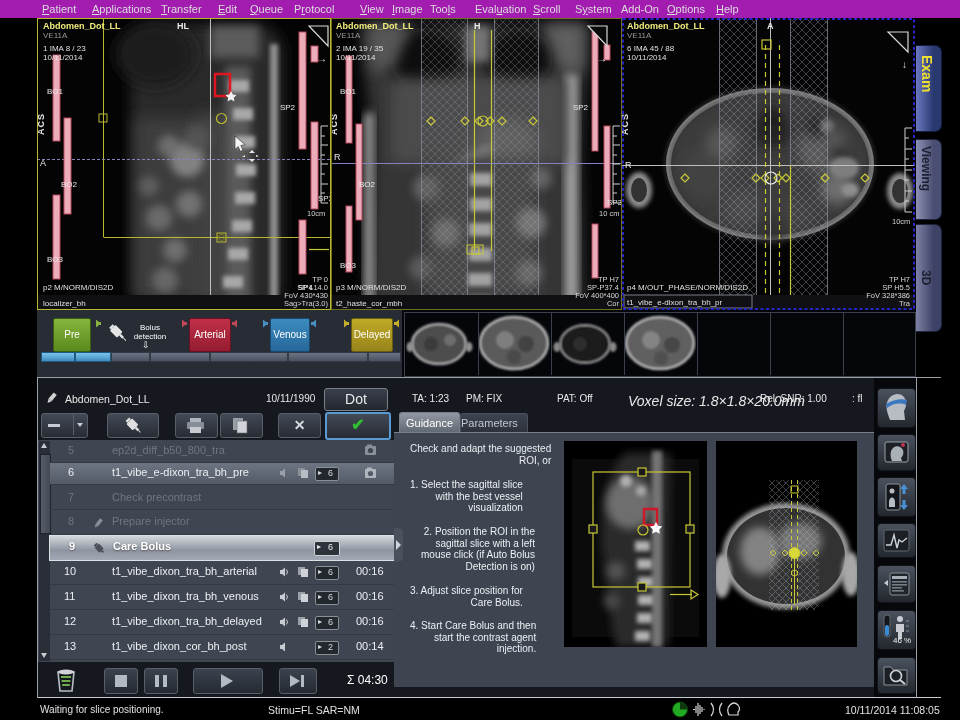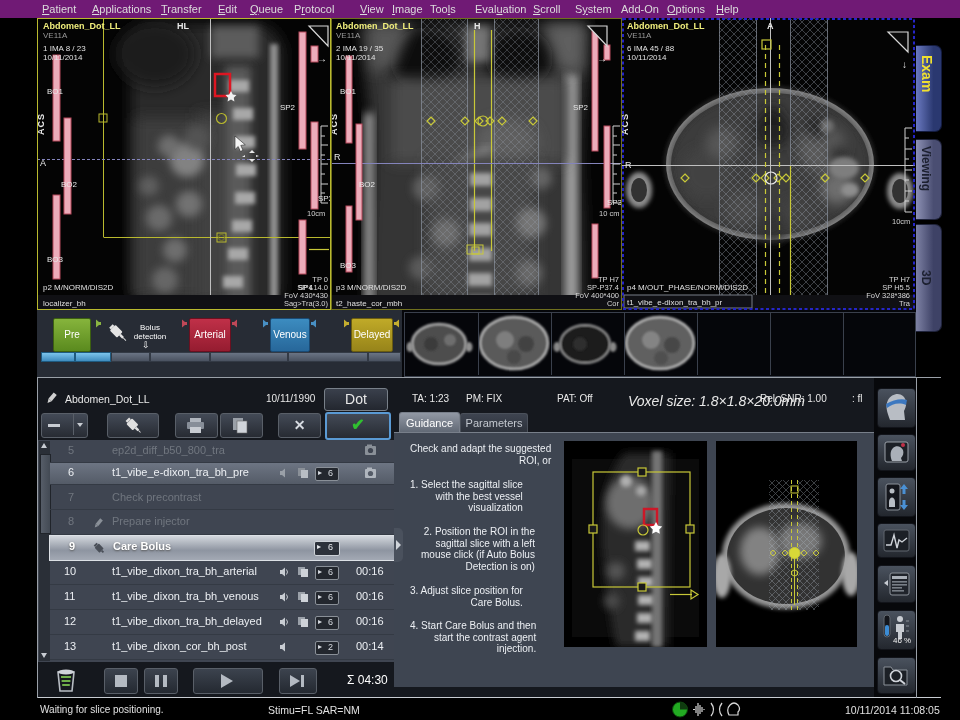--- a/index.html
+++ b/index.html
@@ -3,21 +3,21 @@
 <style>
 html,body{margin:0;padding:0;width:960px;height:720px;background:#000;overflow:hidden;
 font-family:"Liberation Sans",sans-serif;}
 .abs{position:absolute;}
 .t{position:absolute;white-space:nowrap;}
 #menu span{margin:0;color:#dcdcdc;font-size:11px;}
 #menu u{text-decoration:underline;}
 </style></head>
 <body>
 
-<div id="menu" class="abs" style="left:0;top:0;width:960px;height:18px;background:#701a75;">
+<div id="menu" class="abs" style="left:0;top:0;width:960px;height:18px;background:#a21caf;">
 <span class="t" style="left:42px;top:3px"><u>P</u>atient</span>
 <span class="t" style="left:92px;top:3px"><u>A</u>pplications</span>
 <span class="t" style="left:161px;top:3px"><u>T</u>ransfer</span>
 <span class="t" style="left:218px;top:3px"><u>E</u>dit</span>
 <span class="t" style="left:250px;top:3px"><u>Q</u>ueue</span>
 <span class="t" style="left:294px;top:3px">P<u>r</u>otocol</span>
 <span class="t" style="left:360px;top:3px"><u>V</u>iew</span>
 <span class="t" style="left:392px;top:3px"><u>I</u>mage</span>
 <span class="t" style="left:430px;top:3px">Too<u>l</u>s</span>
 <span class="t" style="left:475px;top:3px">Eval<u>u</u>ation</span>
@@ -675,21 +675,21 @@
 <div class="abs" style="left:193px;top:668px;width:68px;height:24px;background:linear-gradient(#3c434e,#242931);border:1px solid #595f68;border-radius:3px;">
     <div class="abs" style="left:27px;top:5px;width:0;height:0;border-top:7px solid transparent;border-bottom:7px solid transparent;border-left:12px solid #b4bac2;"></div>
   </div>
 <div class="abs" style="left:279px;top:668px;width:36px;height:24px;background:linear-gradient(#3c434e,#242931);border:1px solid #595f68;border-radius:3px;">
     <div class="abs" style="left:10px;top:6px;width:0;height:0;border-top:6px solid transparent;border-bottom:6px solid transparent;border-left:10px solid #b4bac2;"></div>
     <div class="abs" style="left:21px;top:6px;width:3px;height:12px;background:#b4bac2;"></div>
   </div>
 <span class="t" style="left:347px;top:673px;color:#fff;font-size:12px;">Σ 04:30</span>
 
 <div class="abs" style="left:399px;top:412px;width:59px;height:20px;background:linear-gradient(#9198a4,#5f6773);border:1px solid #787f8a;border-bottom:none;border-radius:3px 3px 0 0;color:#fff;font-size:11px;text-align:center;line-height:20px;">Guidance</div>
-<div class="abs" style="left:460px;top:413px;width:66px;height:19px;background:linear-gradient(#3e4450,#2b3039);border:1px solid #4a505a;border-bottom:none;border-radius:3px 3px 0 0;color:#c2c7ce;font-size:11px;text-align:center;line-height:19px;">Parameters</div>
+<div class="abs" style="left:460px;top:413px;width:66px;height:19px;background:linear-gradient(#3e4450,#2b3039);border:1px solid #4a505a;border-bottom:none;border-radius:3px 3px 0 0;color:#c2c7ce;font-size:11px;line-height:19px;">Parameters</div>
 <div class="abs" style="left:394px;top:432px;width:480px;height:254px;background:#3e4551;border-top:1px solid #787f8a;"></div>
 <div class="abs" style="left:394px;top:528px;width:9px;height:34px;background:#4a515d;border-radius:0 5px 5px 0;">
     <div class="abs" style="left:2px;top:12px;width:0;height:0;border-top:5px solid transparent;border-bottom:5px solid transparent;border-left:5px solid #d0d4da;"></div>
   </div>
 <div id="guide" class="abs" style="left:410px;top:436px;width:160px;height:246px;color:#eceff3;font-size:10px;line-height:11.7px;text-align:right;">
 <div class="abs" style="left:0;top:7px;">Check and adapt the suggested<br>ROI, or</div>
 <div class="abs" style="left:0;top:43px;">1. Select the sagittal slice<br><span style="margin-left:11px">with the best vessel</span><br><span style="margin-left:11px">visualization</span></div>
 <div class="abs" style="left:0;top:90px;">2. Position the ROI in the<br><span style="margin-left:6px">sagittal slice with a left</span><br><span style="margin-left:11px">mouse click (if Auto Bolus</span><br><span style="margin-left:23px">Detection is on)</span></div>
 <div class="abs" style="left:0;top:149px;">3. Adjust slice position for<br><span style="margin-left:11px">Care Bolus.</span></div>
 <div class="abs" style="left:0;top:184px;">4. Start Care Bolus and then<br><span style="margin-left:11px">start the contrast agent</span><br><span style="margin-left:11px">injection.</span></div>

